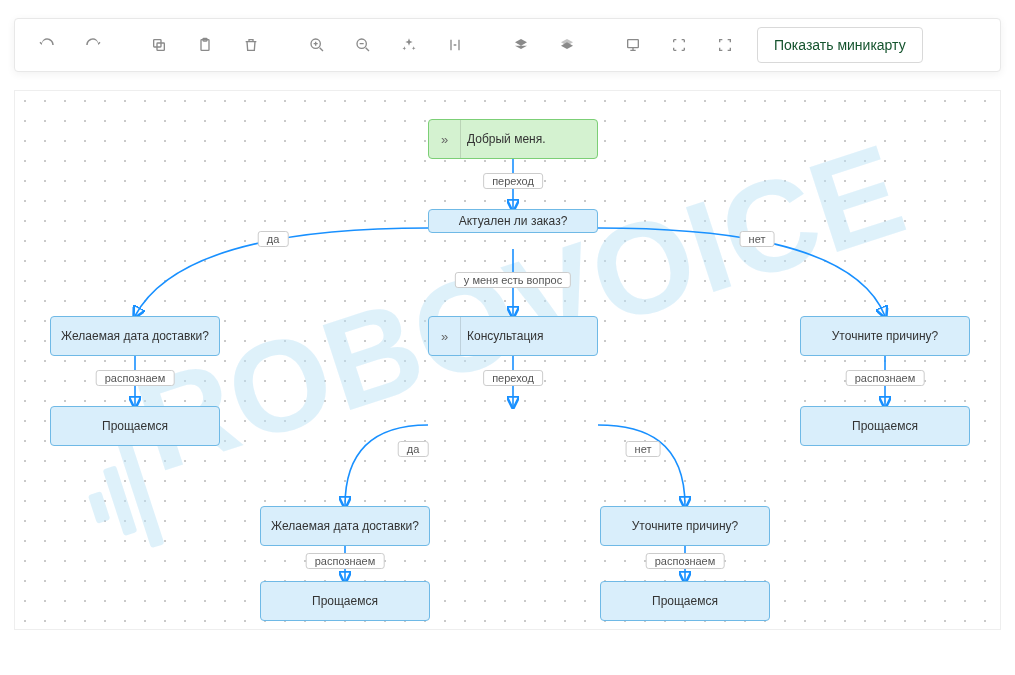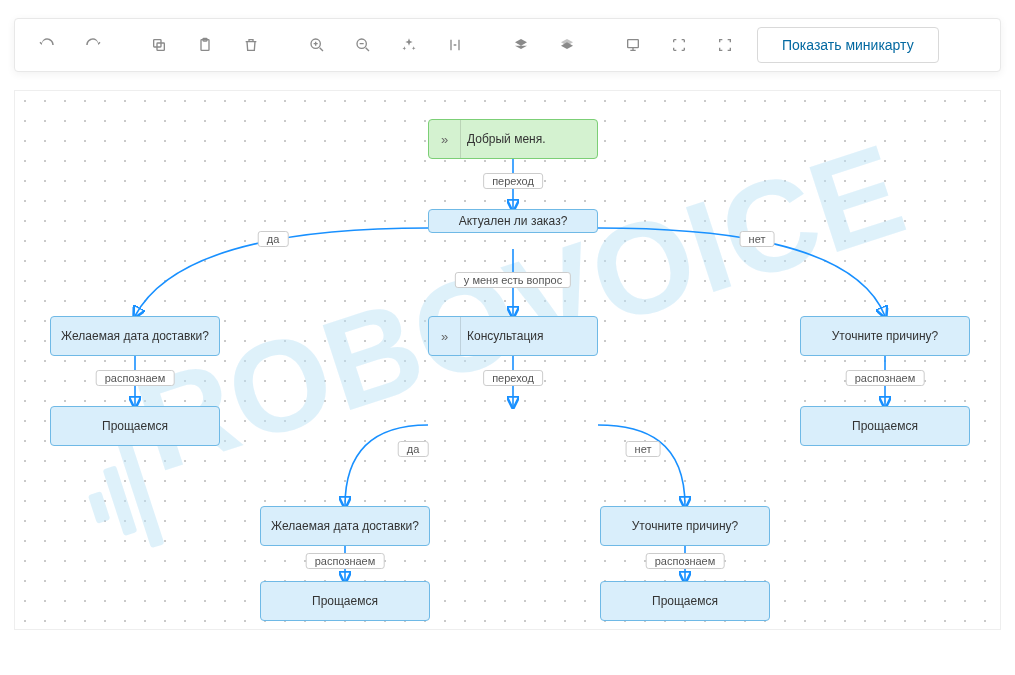--- a/index.html
+++ b/index.html
@@ -13,22 +13,22 @@
     border: 1px solid #e8e8e8; border-radius: 4px;
     box-shadow: 0 2px 8px rgba(0,0,0,0.06);
     display: flex; align-items: center; padding: 0 12px; gap: 0;
   }
   .tb-btn {
     width: 40px; height: 40px; display: flex; align-items: center; justify-content: center;
     color: #8a8a8a; cursor: pointer; border-radius: 4px; margin-right: 6px;
   }
   .minimap-btn {
     margin-left: 6px;
-    height: 36px; padding: 0 24px; border: 1px solid #d9d9d9; border-radius: 4px;
-    background: #fff; color: #0369a1; font-size: 14px; cursor: pointer;
+    height: 36px; padding: 0 16px; border: 1px solid #d9d9d9; border-radius: 4px;
+    background: #fff; color: #14532d; font-size: 14px; cursor: pointer;
     display: flex; align-items: center;
   }
 
   
   .canvas {
     position: absolute; top: 90px; left: 14px; width: 987px; height: 540px;
     background: #fff; border: 1px solid #eee;
     background-image: radial-gradient(#c9c9c9 1px, transparent 1px);
     background-size: 20px 20px;
     overflow: hidden;

